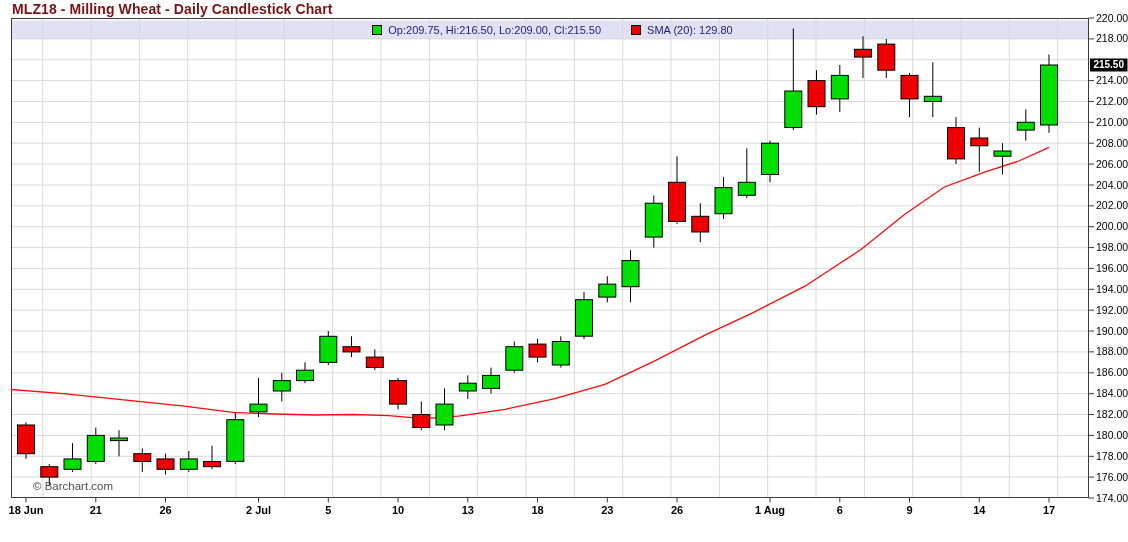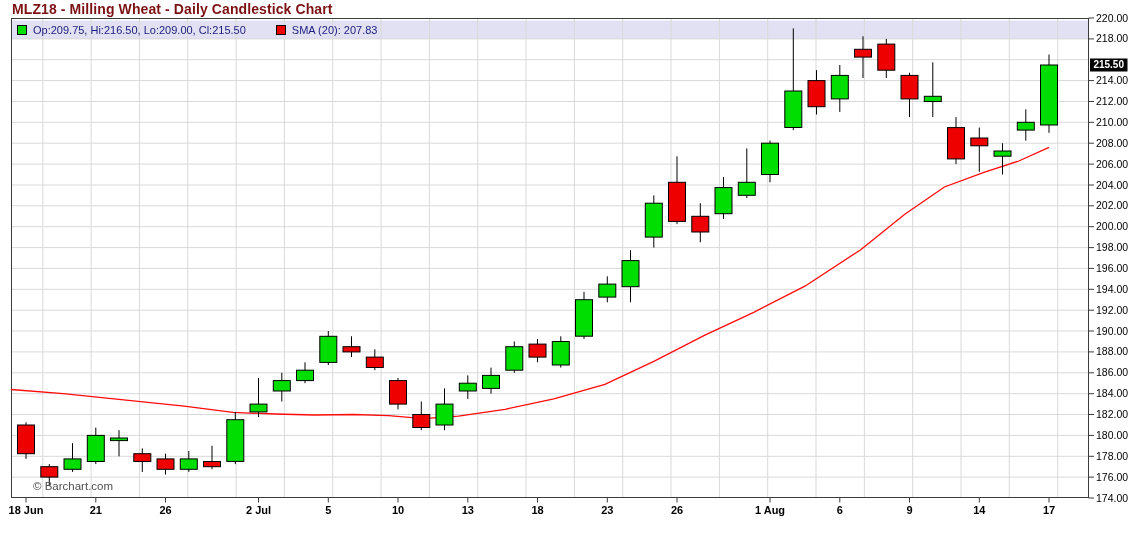--- a/index.html
+++ b/index.html
@@ -3,21 +3,21 @@
 <meta charset="utf-8">
 <style>
   html,body{margin:0;padding:0;background:#fff;}
   body{width:1128px;height:542px;overflow:hidden;position:relative;
        font-family:"Liberation Sans",sans-serif;}
   #stage{position:absolute;left:4px;top:0;width:912px;height:542px;background:#fff;}
   #chart-svg{position:absolute;left:0;top:0;}
   .title{position:absolute;left:8px;top:1px;font-size:14px;font-weight:bold;
          letter-spacing:0.1px;white-space:nowrap;}
   .legend{position:absolute;left:8px;top:21px;width:1076px;height:18px;
-          display:flex;align-items:center;font-size:11px;white-space:nowrap;}
+          display:flex;align-items:center;font-size:11px;white-space:nowrap;justify-content:center;}
   .swatch{display:inline-block;width:8px;height:8px;border:1px solid #000;
           margin:0 6px 0 5px;flex:0 0 auto;}
   .legend .gap{margin-left:30px;}
   .watermark{position:absolute;left:21px;top:480px;font-size:11.5px;}
 </style>
 </head>
 <body>
 
 <div id="stage">
 
@@ -330,18 +330,18 @@
         <text x="1104.7" y="68.3" font-size="10" font-weight="bold" text-anchor="middle" fill="#FFFFFF">215.50</text>
       </g>
     </svg>
 
   <div class="title" style="color: rgb(124, 17, 19);">MLZ18 - Milling Wheat - Daily Candlestick Chart</div>
 
   <div class="legend" style="color: rgb(29, 29, 126);">
     <span class="swatch" id="sw-up" style="background: rgb(0, 221, 0);"></span>
     <span>Op:209.75, Hi:216.50, Lo:209.00, Cl:215.50</span>
     <span class="swatch gap" id="sw-sma" style="background: rgb(238, 0, 0);"></span>
-    <span>SMA (20): 207.83</span>
+    <span>SMA (20): 129.80</span>
   </div>
 
   <div class="watermark" style="color: rgb(79, 79, 79); margin-left: 8px;">© Barchart.com</div>
 
 </div>
 
 </body></html>

